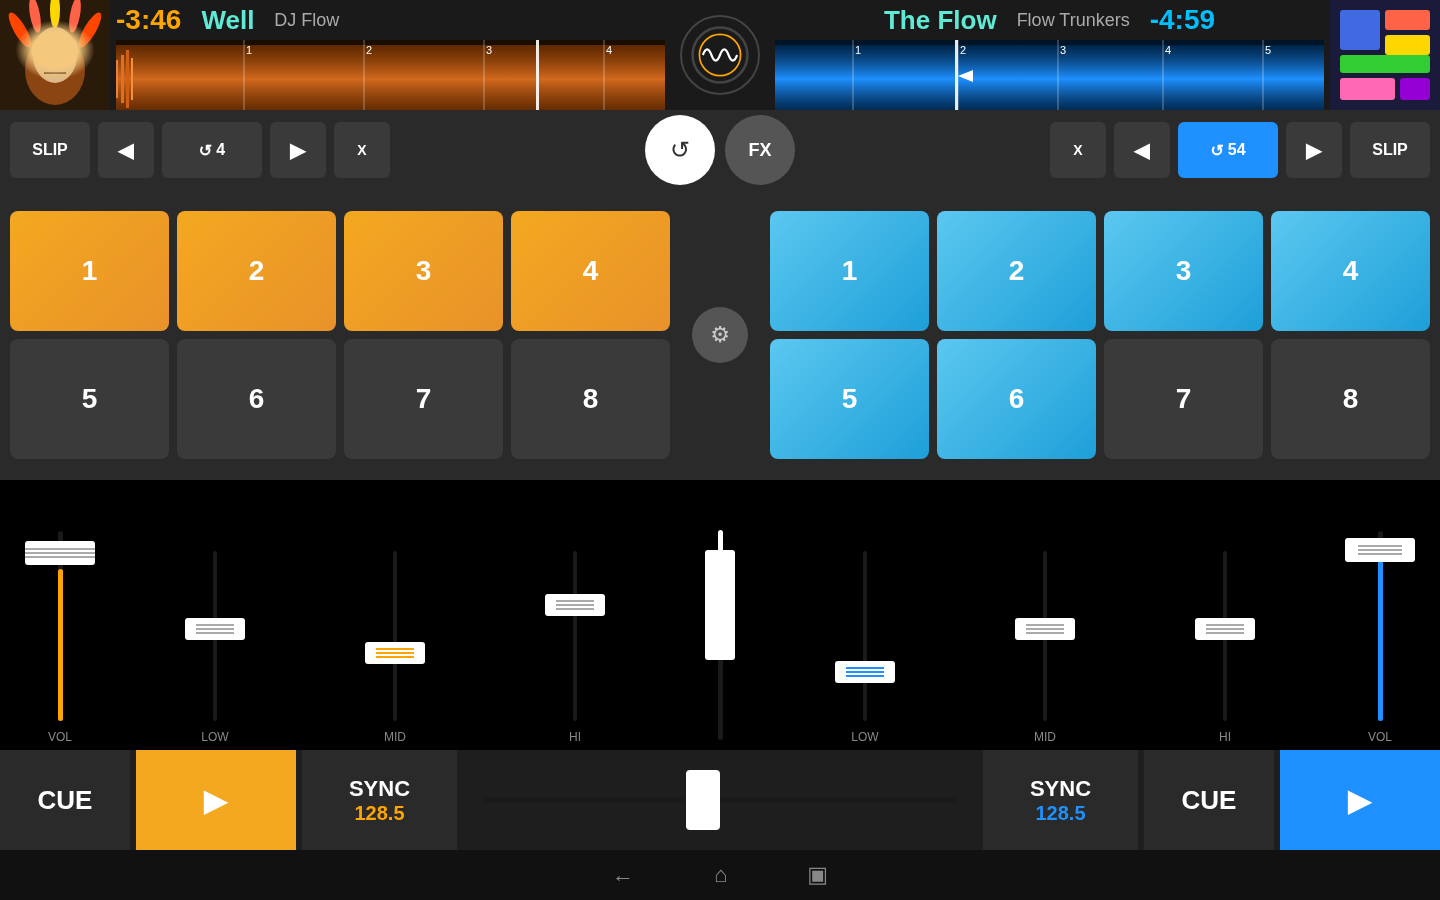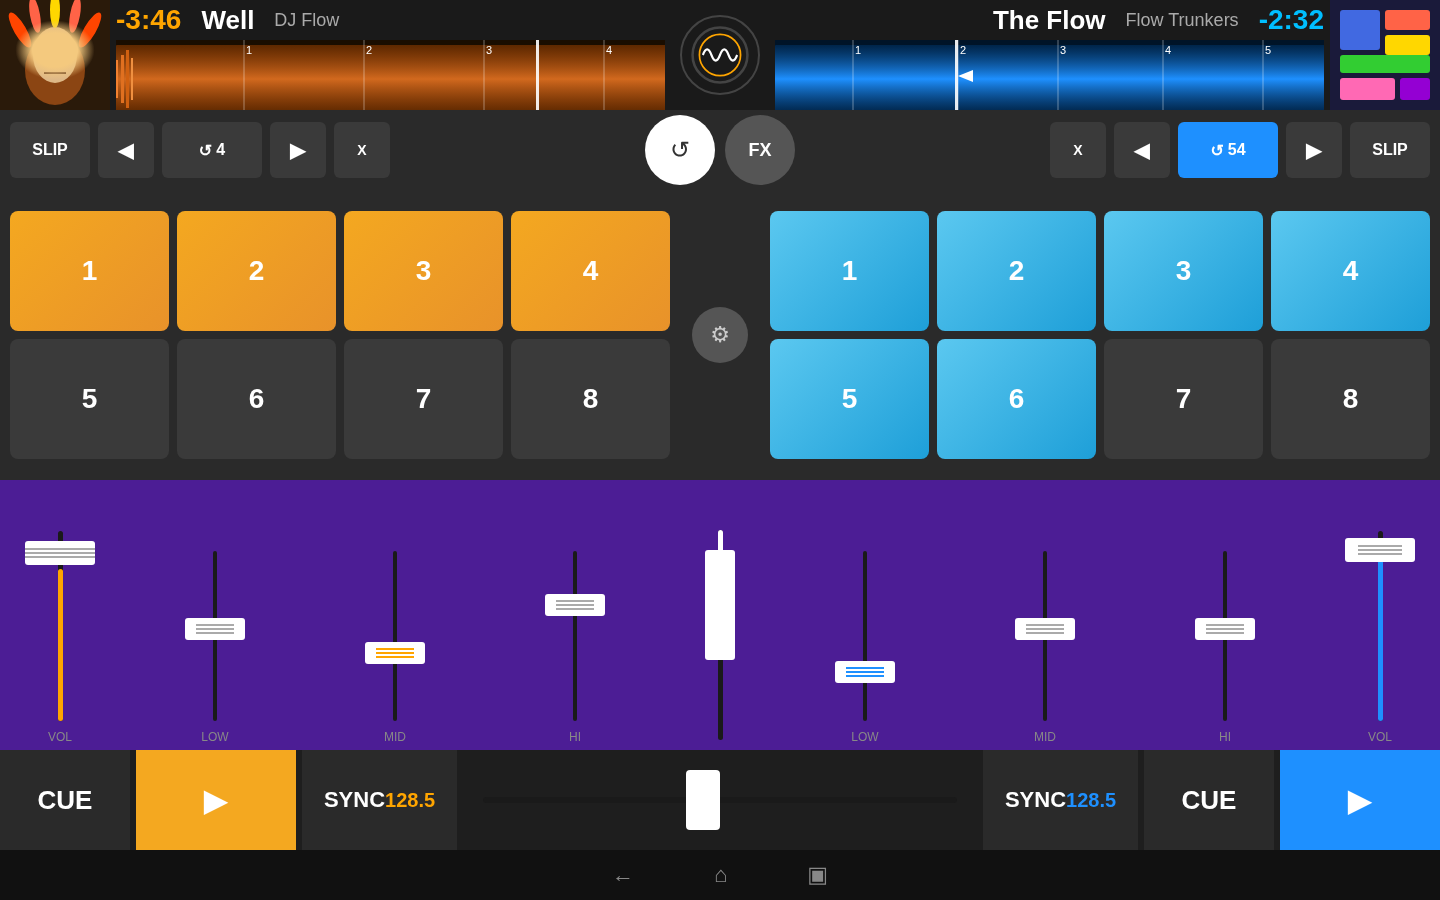--- a/index.html
+++ b/index.html
@@ -45,21 +45,21 @@
     }
     .track-timer {
       font-size: 28px;
       font-weight: bold;
     }
     .timer-left { color: #FFA500; }
     .timer-right { color: #00BFFF; }
     .track-title {
       font-size: 26px;
       font-weight: bold;
-      color: #ffffff;
+      color: #5eead4;
     }
     .track-artist {
       font-size: 18px;
       color: #aaa;
     }
     .center-logo {
       position: absolute;
       left: 50%;
       top: 50%;
       transform: translate(-50%, -50%);
@@ -216,21 +216,21 @@
       align-items: center;
       justify-content: center;
       font-size: 22px;
       color: #ccc;
     }
 
     
     .mixer-area {
       display: flex;
       height: 270px;
-      background: #4c1d95;
+      background: #000000;
       align-items: flex-end;
       padding: 10px 0 0;
     }
     .mixer-label {
       font-size: 12px;
       color: #888;
       margin-top: 4px;
       margin-bottom: 6px;
       text-align: center;
     }
@@ -299,20 +299,21 @@
       justify-content: center;
     }
     .sync-btn {
       height: 100%;
       width: 155px;
       background: #2a2a2a;
       border: none;
       color: white;
       cursor: pointer;
       display: flex;
+      flex-direction: column;
       align-items: center;
       justify-content: center;
     }
     .sync-label {
       font-size: 22px;
       font-weight: bold;
       color: white;
     }
     .sync-bpm-orange { font-size: 20px; color: #FFA500; font-weight: bold; }
     .sync-bpm-blue { font-size: 20px; color: #1E90FF; font-weight: bold; }
@@ -434,24 +435,24 @@
       <svg width="70" height="70" viewBox="0 0 70 70">
         <circle cx="35" cy="35" r="32" fill="none" stroke="#444" stroke-width="3"></circle>
         <circle cx="35" cy="35" r="24" fill="none" stroke="#FFA500" stroke-width="2"></circle>
 
         <path d="M15,35 Q20,22 25,35 Q30,48 35,35 Q40,22 45,35 Q50,48 55,35" fill="none" stroke="white" stroke-width="2.5"></path>
       </svg>
     </div>
   </div>
 
   <div style="flex:1; display:flex; flex-direction:column; height:110px; padding-right:6px;">
-    <div style="display:flex; align-items:center; gap:20px; padding: 4px 0; justify-content:flex-end;">
+    <div style="display:flex; align-items:center; gap:20px; padding: 4px 0; justify-content:center;">
       <span class="track-title">The Flow</span>
       <span class="track-artist">Flow Trunkers</span>
-      <span class="track-timer timer-right">-2:32</span>
+      <span class="track-timer timer-right">-4:59</span>
     </div>
     <div class="waveform-canvas">
       <svg width="100%" height="78" preserveAspectRatio="none">
         <defs>
           <linearGradient id="waveGradR" x1="0" y1="0" x2="0" y2="1">
             <stop offset="0%" stop-color="#003060" stop-opacity="0.6"></stop>
             <stop offset="50%" stop-color="#1E90FF" stop-opacity="1"></stop>
             <stop offset="100%" stop-color="#003060" stop-opacity="0.6"></stop>
           </linearGradient>
         </defs>

